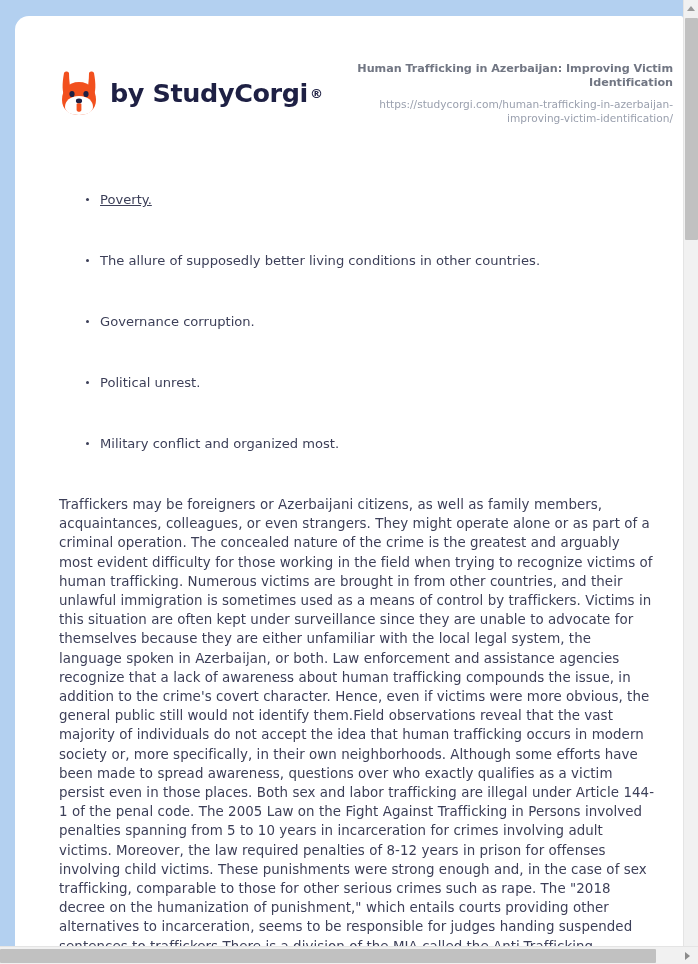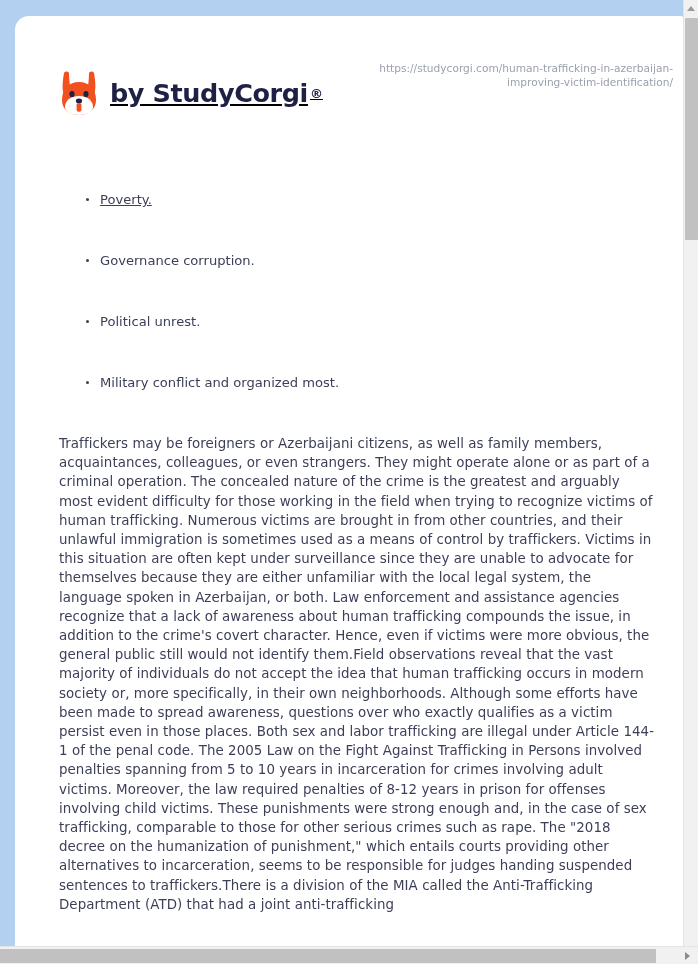--- a/index.html
+++ b/index.html
@@ -56,21 +56,20 @@
     display: flex;
     align-items: flex-start;
     padding: 44px 10px 0 42px;
   }
 
   #brand {
     display: flex;
     align-items: center;
     flex: 0 0 auto;
     margin-top: 10px;
-    text-decoration: underline;
   }
   #corgi-mark {
     width: 44px;
     height: 46px;
     flex: 0 0 auto;
     display: block;
   }
   #brand-word {
     font-size: 25.5px;
     font-weight: 700;
@@ -258,29 +257,31 @@
 
           <ellipse cx="22" cy="31" rx="3.1" ry="2.4" fill="#1e2044"></ellipse>
 
           <path d="M19.6 34 C19.6 33 24.4 33 24.4 34 L24.4 40 C24.4 42.4 19.6 42.4 19.6 40 Z" fill="#f2501e"></path>
         </svg>
         <span id="brand-word">by StudyCorgi</span>
         <span id="brand-reg">®</span>
       </div>
 
       <div id="header-meta">
+        <div id="doc-title">Human Trafficking in Azerbaijan: Improving Victim Identification</div>
         <div id="doc-url">https://studycorgi.com/human-trafficking-in-azerbaijan-improving-victim-identification/</div>
       </div>
 
     </div>
 
     <div id="doc-body">
 
       <ul id="bullet-list">
         <li>Poverty.</li>
+        <li>The allure of supposedly better living conditions in other countries.</li>
         <li>Governance corruption.</li>
         <li>Political unrest.</li>
         <li>Military conflict and organized most.</li>
       </ul>
 
       <p id="body-paragraph">Traffickers may be foreigners or Azerbaijani citizens, as well as family members, acquaintances, colleagues, or even strangers. They might operate alone or as part of a criminal operation. The concealed nature of the crime is the greatest and arguably most evident difficulty for those working in the field when trying to recognize victims of human trafficking. Numerous victims are brought in from other countries, and their unlawful immigration is sometimes used as a means of control by traffickers. Victims in this situation are often kept under surveillance since they are unable to advocate for themselves because they are either unfamiliar with the local legal system, the language spoken in Azerbaijan, or both. Law enforcement and assistance agencies recognize that a lack of awareness about human trafficking compounds the issue, in addition to the crime's covert character. Hence, even if victims were more obvious, the general public still would not identify them.Field observations reveal that the vast majority of individuals do not accept the idea that human trafficking occurs in modern society or, more specifically, in their own neighborhoods. Although some efforts have been made to spread awareness, questions over who exactly qualifies as a victim persist even in those places. Both sex and labor trafficking are illegal under Article 144-1 of the penal code. The 2005 Law on the Fight Against Trafficking in Persons involved penalties spanning from 5 to 10 years in incarceration for crimes involving adult victims. Moreover, the law required penalties of 8-12 years in prison for offenses involving child victims. These punishments were strong enough and, in the case of sex trafficking, comparable to those for other serious crimes such as rape. The "2018 decree on the humanization of punishment," which entails courts providing other alternatives to incarceration, seems to be responsible for judges handing suspended sentences to traffickers.There is a division of the MIA called the Anti-Trafficking Department (ATD) that had a joint anti-trafficking</p>
 
     </div>
 
   </div>

